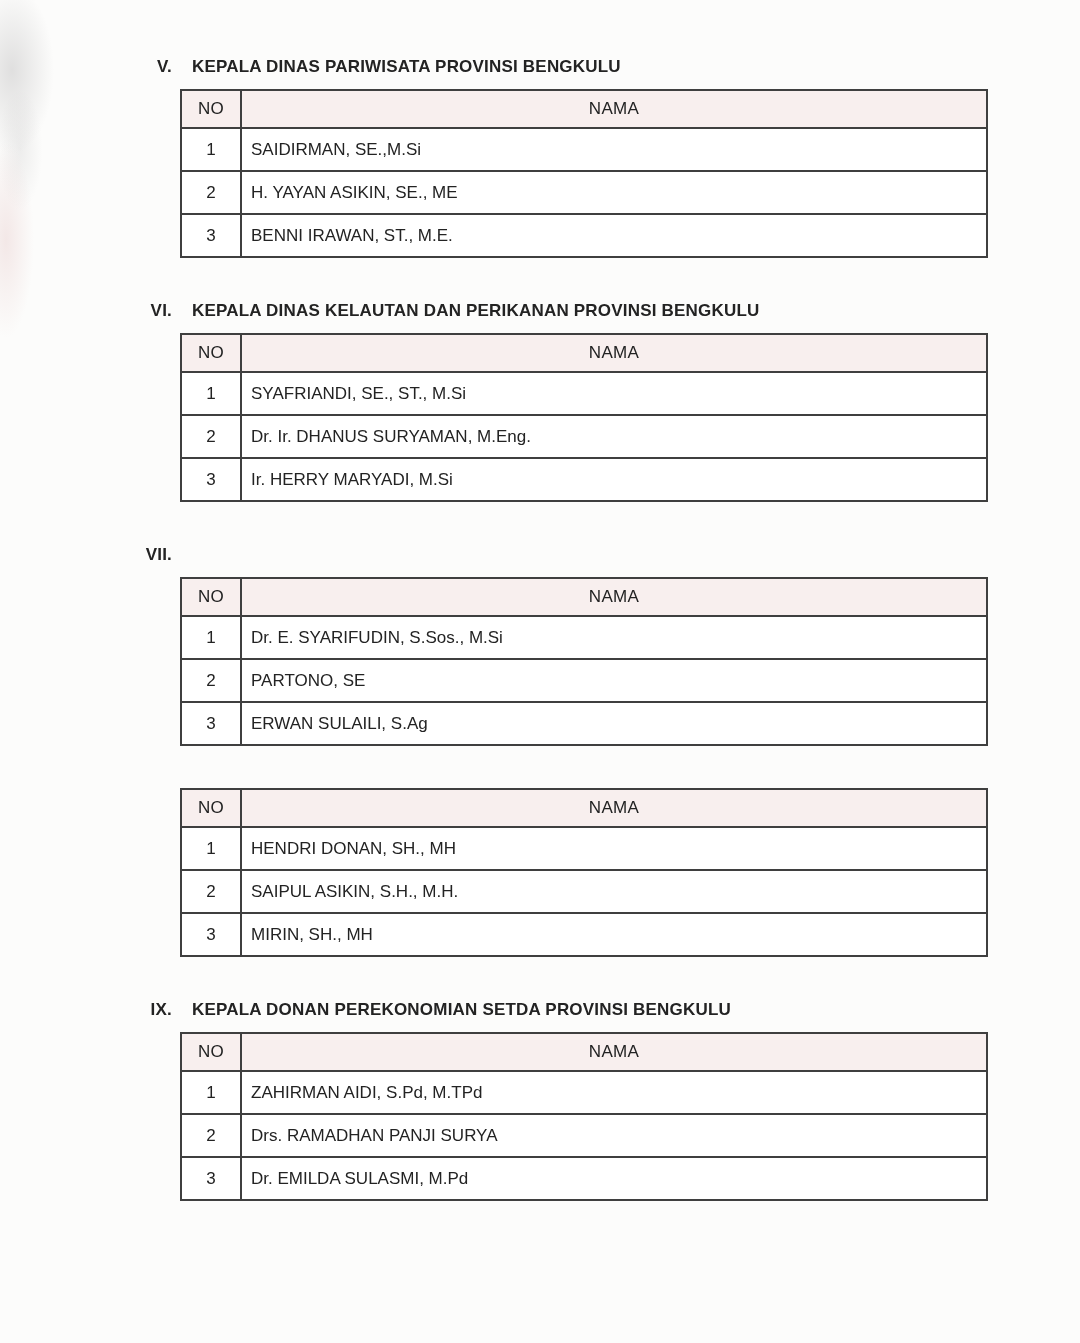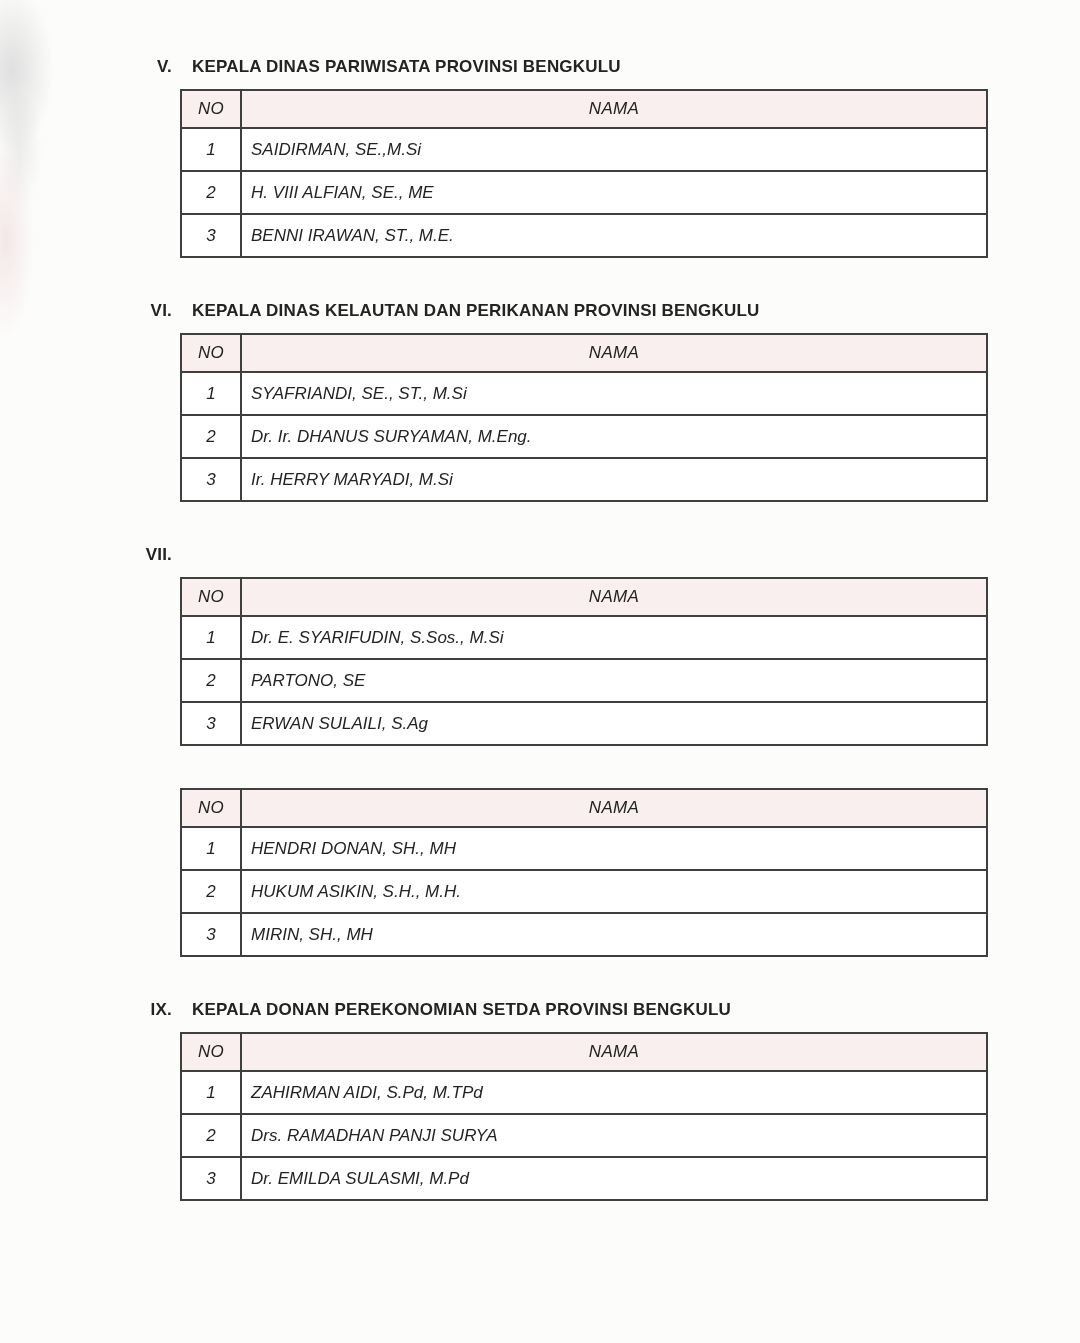--- a/index.html
+++ b/index.html
@@ -52,21 +52,20 @@
     width: 808px;
     text-align: justify;
     text-align-last: left;
   }
   table.candidates {
     margin-left: 50px;
     width: 808px;
     border-collapse: collapse;
     table-layout: fixed;
     font-size: 17px;
-    font-style: italic;
   }
   table.candidates th,
   table.candidates td {
     border: 2px solid var(--border);
     vertical-align: middle;
   }
   table.candidates col.no-col { width: 60px; }
   table.candidates th {
     height: 38px;
     background: var(--header-row-bg);
@@ -109,21 +108,21 @@
           <th>NAMA</th>
         </tr>
       </thead>
       <tbody>
         <tr>
           <td class="no">1</td>
           <td class="nama">SAIDIRMAN, SE.,M.Si</td>
         </tr>
         <tr>
           <td class="no">2</td>
-          <td class="nama">H. VIII ALFIAN, SE., ME</td>
+          <td class="nama">H. YAYAN ASIKIN, SE., ME</td>
         </tr>
         <tr>
           <td class="no">3</td>
           <td class="nama">BENNI IRAWAN, ST., M.E.</td>
         </tr>
       </tbody>
     </table>
   </section>
 
   <section class="doc-section">
@@ -203,21 +202,21 @@
           <th>NAMA</th>
         </tr>
       </thead>
       <tbody>
         <tr>
           <td class="no">1</td>
           <td class="nama">HENDRI DONAN, SH., MH</td>
         </tr>
         <tr>
           <td class="no">2</td>
-          <td class="nama">HUKUM ASIKIN, S.H., M.H.</td>
+          <td class="nama">SAIPUL ASIKIN, S.H., M.H.</td>
         </tr>
         <tr>
           <td class="no">3</td>
           <td class="nama">MIRIN, SH., MH</td>
         </tr>
       </tbody>
     </table>
   </section>
 
   <section class="doc-section">

